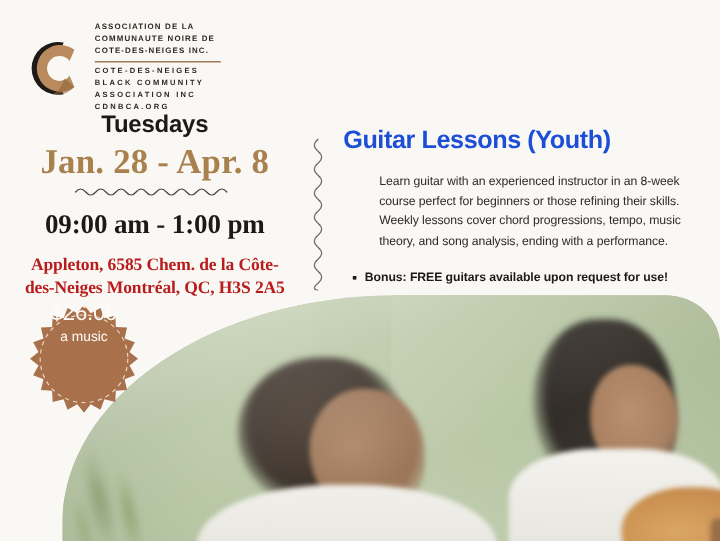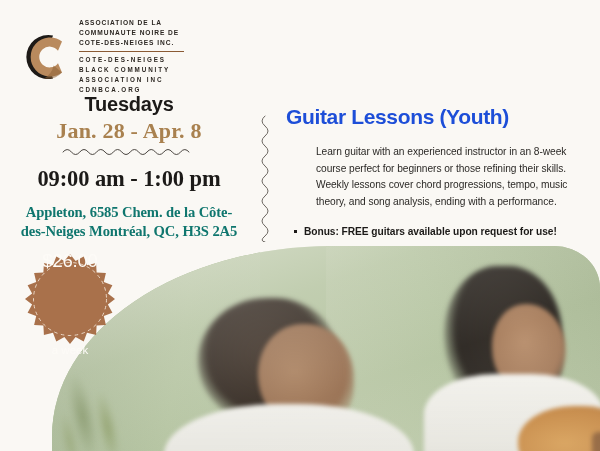--- a/index.html
+++ b/index.html
@@ -198,21 +198,21 @@
   .weekday {
     font-family: "Liberation Sans", sans-serif;
     font-size: 20px;
     font-weight: 700;
     color: #1c1a18;
     letter-spacing: -.2px;
     line-height: 1.2;
   }
   .daterange {
     font-family: "Liberation Serif", serif;
-    font-size: 22px;
+    font-size: 29px;
     font-weight: 700;
     color: #a9814f;
     line-height: 1.22;
     margin-top: 2px;
     letter-spacing: .2px;
     text-align: center;
   }
   .wave-h {
     display: block;
     margin: 1px auto 0 auto;
@@ -225,21 +225,21 @@
     font-weight: 700;
     color: #1c1a18;
     line-height: 1.25;
     margin-top: 8px;
     letter-spacing: -.1px;
   }
   .address {
     font-family: "Liberation Serif", serif;
     font-size: 14.6px;
     font-weight: 700;
-    color: #0f766e;
+    color: #b91c1c;
     line-height: 1.32;
     margin-top: 10px;
     padding: 0 14px;
     letter-spacing: -.1px;
   }
 
   
   .badge {
     position: absolute;
     left: 18px;
@@ -247,21 +247,21 @@
     width: 104px;
     height: 104px;
   }
   .badge svg { display: block; }
   .badge-txt {
     position: absolute;
     inset: 0;
     display: flex;
     flex-direction: column;
     align-items: center;
-    justify-content: space-between;
+    justify-content: flex-start;
     color: #fdfbf7;
     line-height: 1;
     pointer-events: none;
   }
   .badge-price {
     font-size: 18.5px;
     font-weight: 400;
     letter-spacing: -.2px;
   }
   .badge-sub {
@@ -380,21 +380,21 @@
     <path d="M7 2 q-6 5 0 10 t0 10 t0 10 t0 10 t0 10 t0 10 t0 10 t0 10 t0 10 t0 10 t0 10 t0 10 t0 6" fill="none" stroke="#6d6862" stroke-width="1" stroke-linecap="round"></path>
   </svg>
 
   <div class="badge">
     <svg viewBox="0 0 104 104" width="104" height="104">
       <polygon fill="#a9714b" points="52,2 57.6,9.1 65.7,4.6 69,13.2 78.1,11.1 78.6,20.4 87.9,20.9 85.8,30 94.4,33.3 89.9,41.4 97,47 89.9,52.6 94.4,60.7 85.8,64 87.9,73.1 78.6,73.6 78.1,82.9 69,80.8 65.7,89.4 57.6,84.9 52,92 46.4,84.9 38.3,89.4 35,80.8 25.9,82.9 25.4,73.6 16.1,73.1 18.2,64 9.6,60.7 14.1,52.6 7,47 14.1,41.4 9.6,33.3 18.2,30 16.1,20.9 25.4,20.4 25.9,11.1 35,13.2 38.3,4.6 46.4,9.1"></polygon>
       <circle cx="52" cy="47" r="36.5" fill="none" stroke="#f3e6d8" stroke-width="1" stroke-dasharray="3.5 3.5" opacity=".85"></circle>
     </svg>
     <div class="badge-txt">
       <div class="badge-price">$26.00</div>
-      <div class="badge-sub">a week</div>
+      <div class="badge-sub">a music</div>
     </div>
   </div>
 
   <div class="right-col">
     <div class="title">Guitar Lessons (Youth)</div>
     <div class="body">Learn guitar with an experienced instructor in an 8-week course perfect for beginners or those refining their skills. Weekly lessons cover chord progressions, tempo, music theory, and song analysis, ending with a performance.</div>
     <ul class="bullets">
       <li>Bonus: FREE guitars available upon request for use!</li>
     </ul>
   </div>

